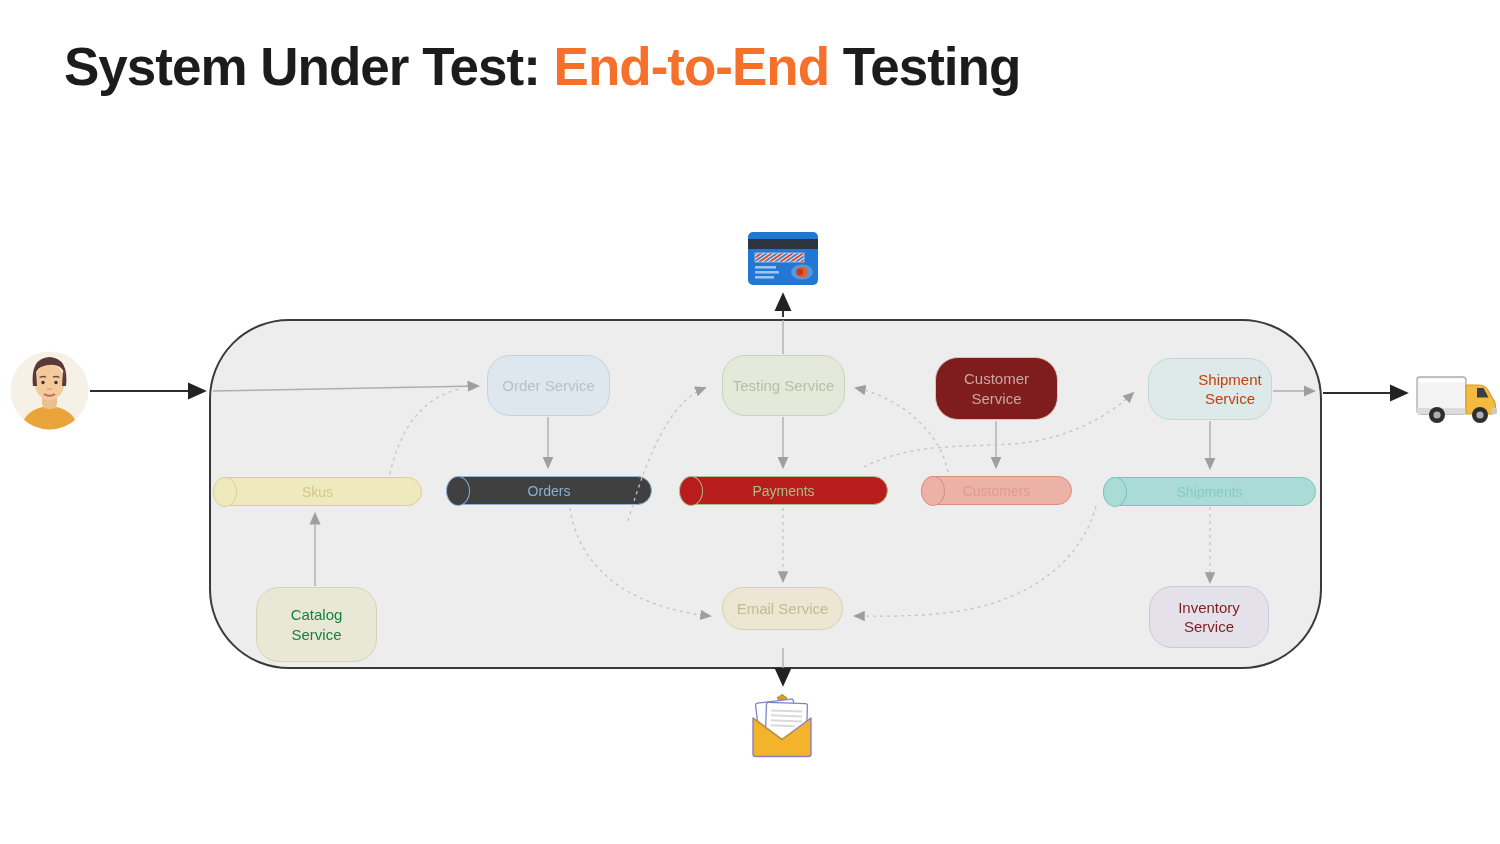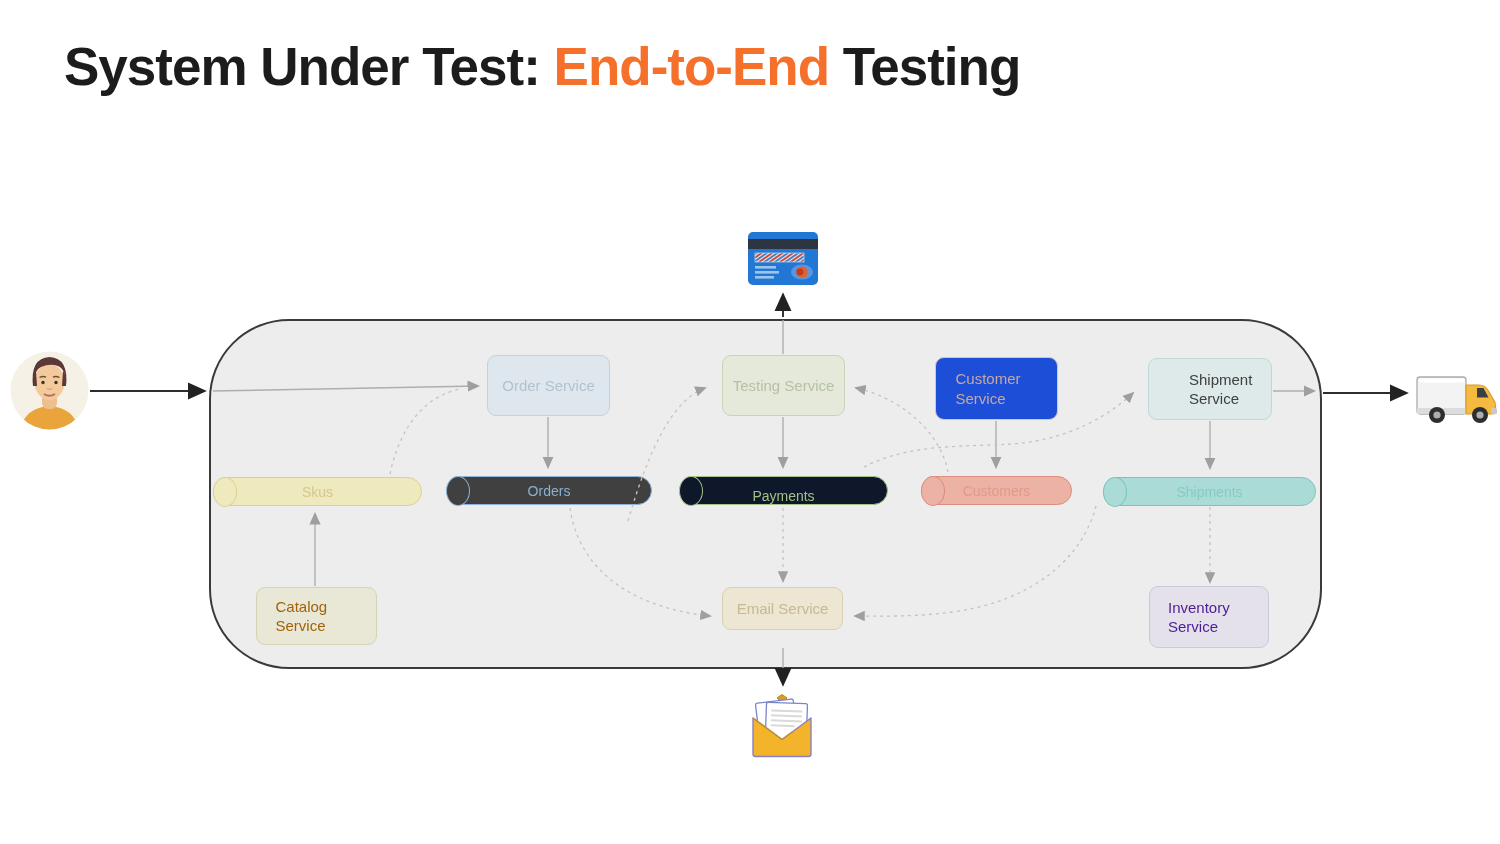--- a/index.html
+++ b/index.html
@@ -18,48 +18,48 @@
 
   
   .boundary{
     position:absolute;left:209px;top:319px;width:1113px;height:350px;
     background:#ededed;border:2px solid #3a3a3a;border-radius:80px;
     box-sizing:border-box;
   }
 
   
   .service{
-    position:absolute;box-sizing:border-box;border-radius:9px;
+    position:absolute;box-sizing:border-box;border-radius:23px;
     border:1.5px solid;display:flex;align-items:center;justify-content:center;
-    font-size:15px;line-height:1.3;
+    font-size:15px;line-height:1.3;text-align:center;
   }
   .service .lbl{display:block;}
   .service.two-line .lbl{max-width:82px;}
   .svc-order    {left:487px;top:355px;width:123px;height:61px;background:#dee7ee;border-color:#c2d3de;color:#b2c2cd;}
   .svc-payment  {left:722px;top:355px;width:123px;height:61px;background:#e4e9da;border-color:#c8d4b8;color:#b5c1a7;}
-  .svc-customer {left:935px;top:357px;width:123px;height:63px;background:#1d4ed8;border-color:#dbc4bf;color:#c7a8a2;}
-  .svc-shipment {left:1148px;top:358px;width:124px;height:62px;background:#ddeae9;border-color:#bed9d6;color:#404040;padding-left:40px;}
-  .svc-catalog  {left:256px;top:587px;width:121px;height:58px;background:#e9e8d6;border-color:#d5d3b6;color:#a16207;}
+  .svc-customer {left:935px;top:357px;width:123px;height:63px;background:#7f1d1d;border-color:#dbc4bf;color:#c7a8a2;}
+  .svc-shipment {left:1148px;top:358px;width:124px;height:62px;background:#ddeae9;border-color:#bed9d6;color:#c2410c;padding-left:40px;}
+  .svc-catalog  {left:256px;top:587px;width:121px;height:75px;background:#e9e8d6;border-color:#d5d3b6;color:#15803d;}
   .svc-email    {left:722px;top:587px;width:121px;height:43px;background:#ece6d2;border-color:#d9d0b0;color:#c5ba92;}
-  .svc-inventory{left:1149px;top:586px;width:120px;height:62px;background:#e4e1eb;border-color:#cdc8dd;color:#4c1d95;}
+  .svc-inventory{left:1149px;top:586px;width:120px;height:62px;background:#e4e1eb;border-color:#cdc8dd;color:#7f1d1d;}
 
   
   .cyl{
     position:absolute;height:29px;box-sizing:border-box;border-radius:14.5px;
     border:1.5px solid;display:flex;align-items:center;justify-content:center;
     font-size:14px;
   }
   .cyl::before{
     content:"";position:absolute;left:-1.5px;top:-1.5px;bottom:-1.5px;width:24px;
     border-radius:50%;border:1.5px solid;border-color:inherit;background:inherit;
     box-sizing:border-box;
   }
   .db-skus     {left:213px;top:477px;width:209px;background:#efe9be;border-color:#d9d194;color:#d1c88a;}
   .db-orders   {left:446px;top:476px;width:206px;background:#404040;border-color:#8fb5d8;color:#89b0d3;}
-  .db-payments {left:679px;top:476px;width:209px;background:#0f172a;border-color:#a6c489;color:#a3c185;align-items:flex-end;}
+  .db-payments {left:679px;top:476px;width:209px;background:#b91c1c;border-color:#a6c489;color:#a3c185;}
   .db-customers{left:921px;top:476px;width:151px;background:#ecb2a6;border-color:#dc8d7b;color:#e19a8a;}
   .db-shipments{left:1103px;top:477px;width:213px;background:#abdbd6;border-color:#79c4bc;color:#85cbc3;}
 
   .icon{position:absolute;}
   .arrows{position:absolute;left:0;top:0;width:1500px;height:844px;pointer-events:none;}
 </style>
 </head>
 <body>
 
 <div class="canvas">

